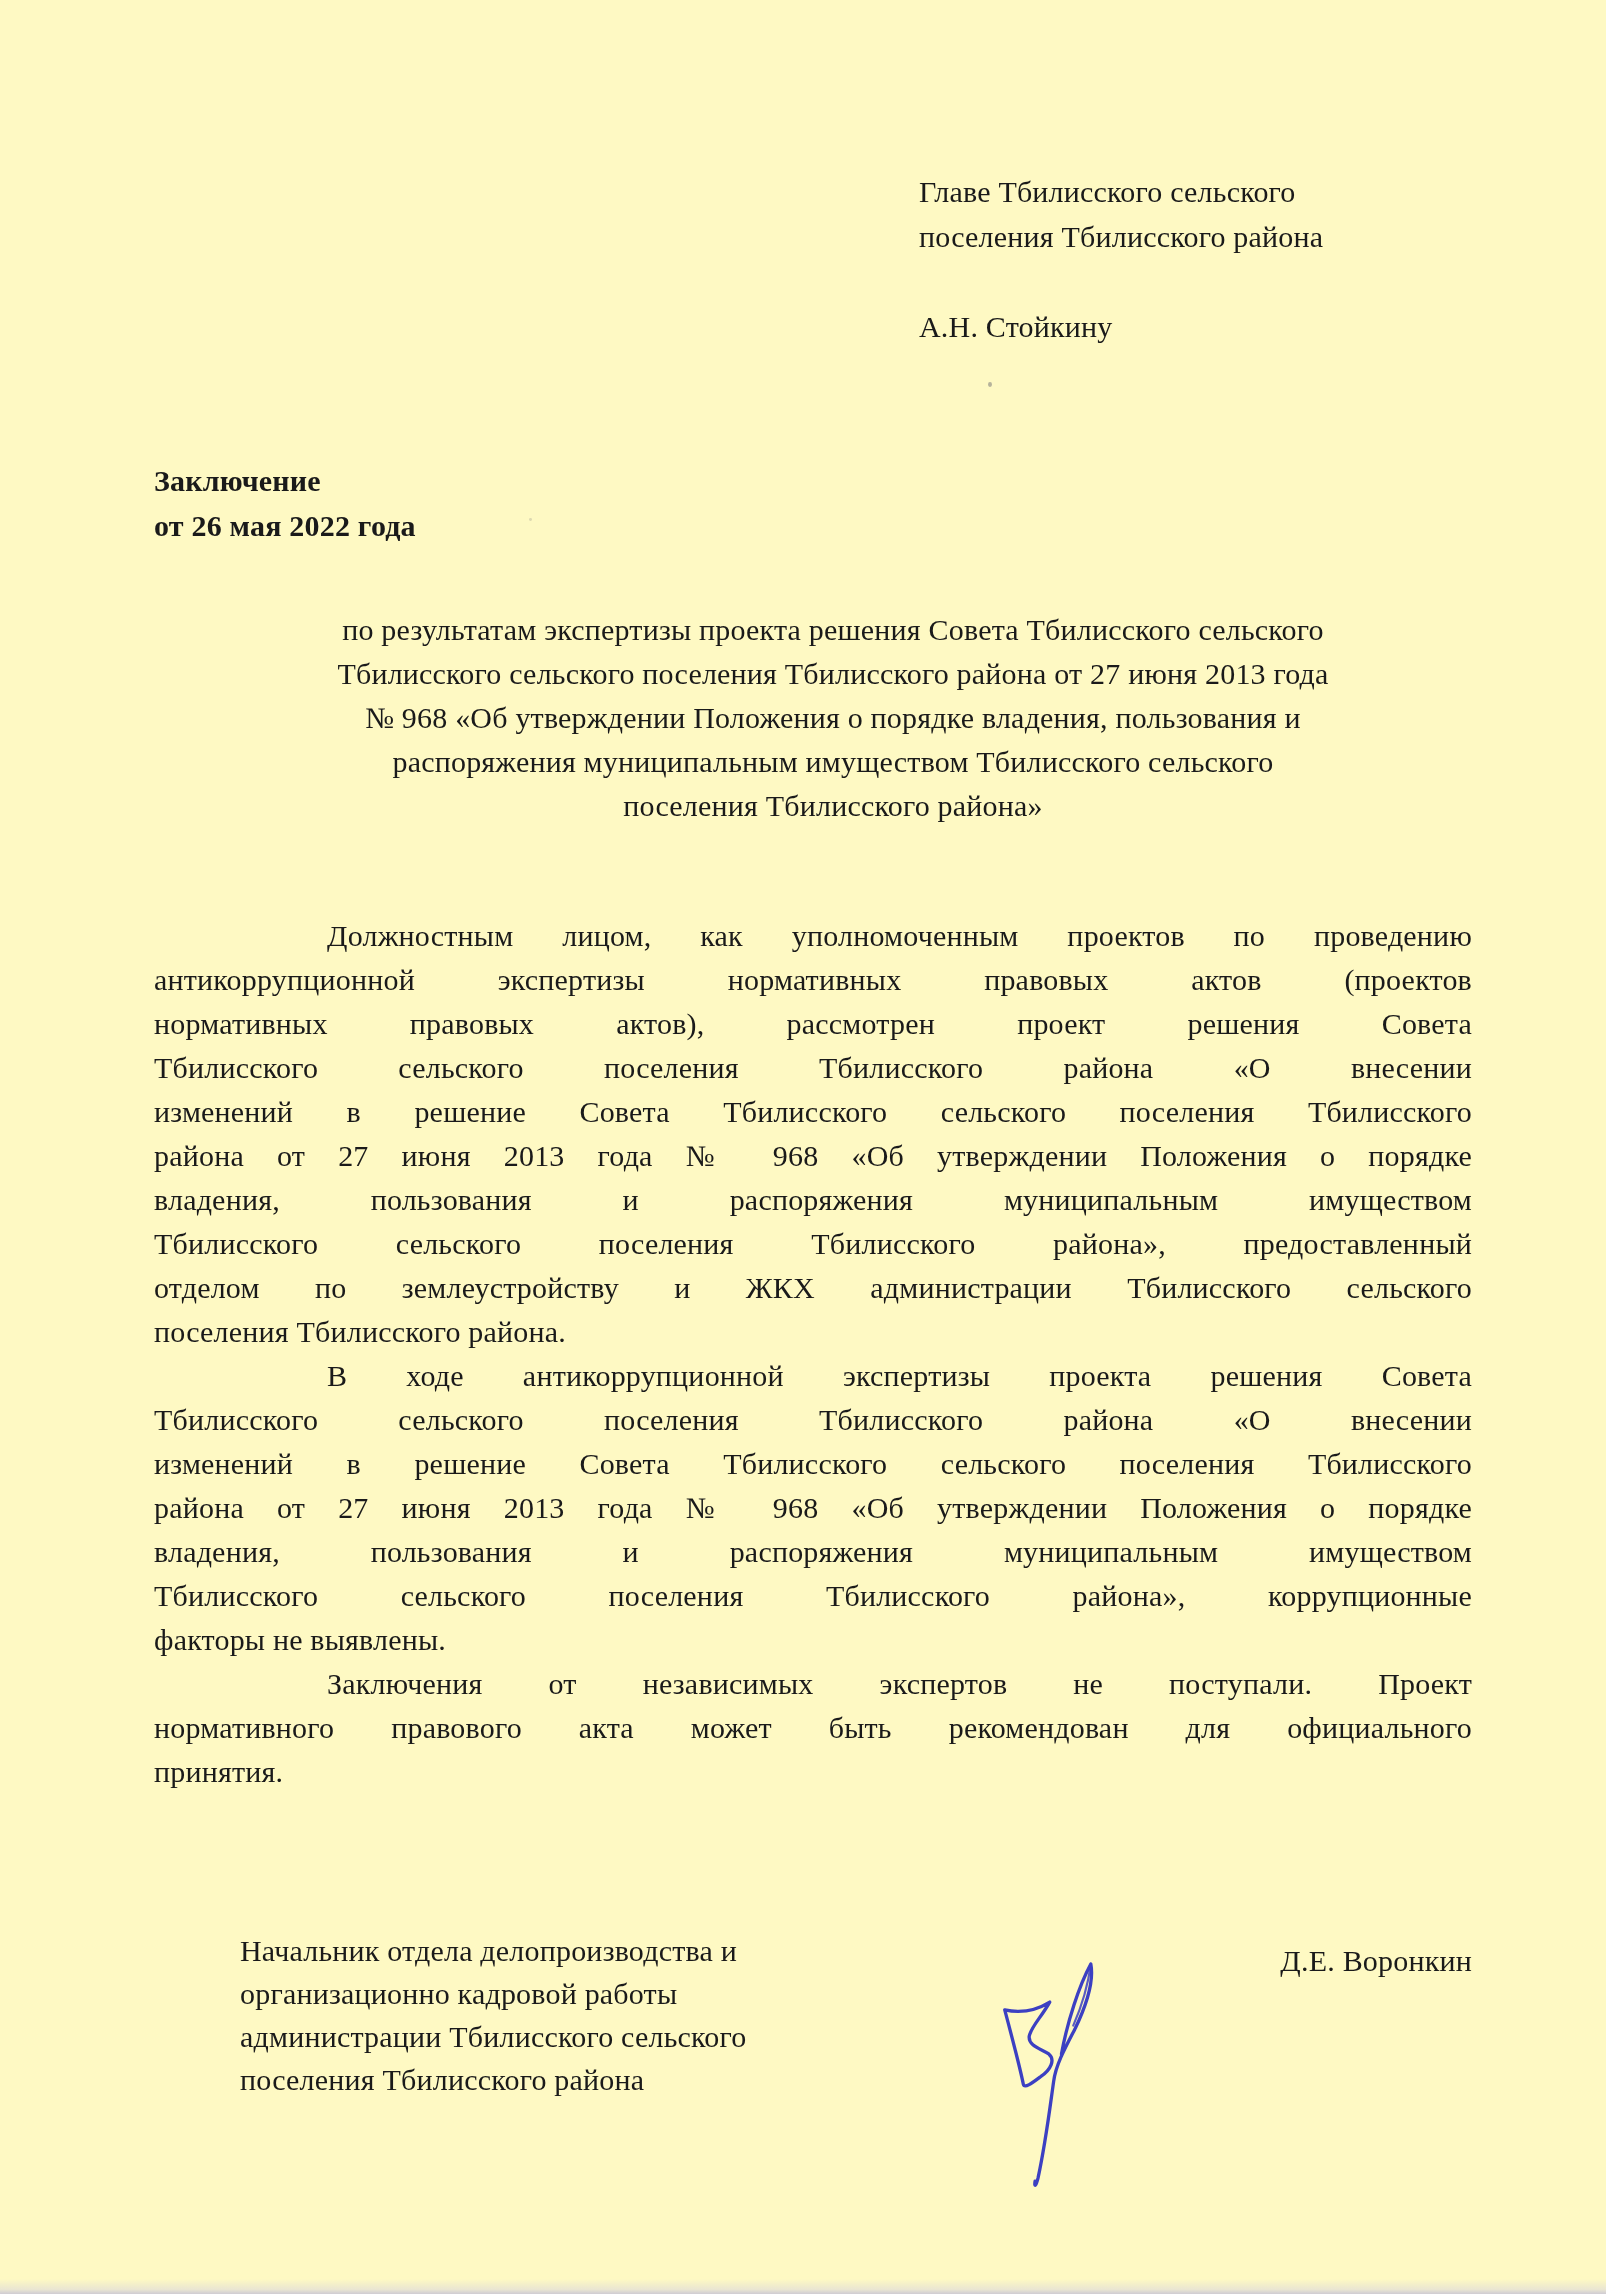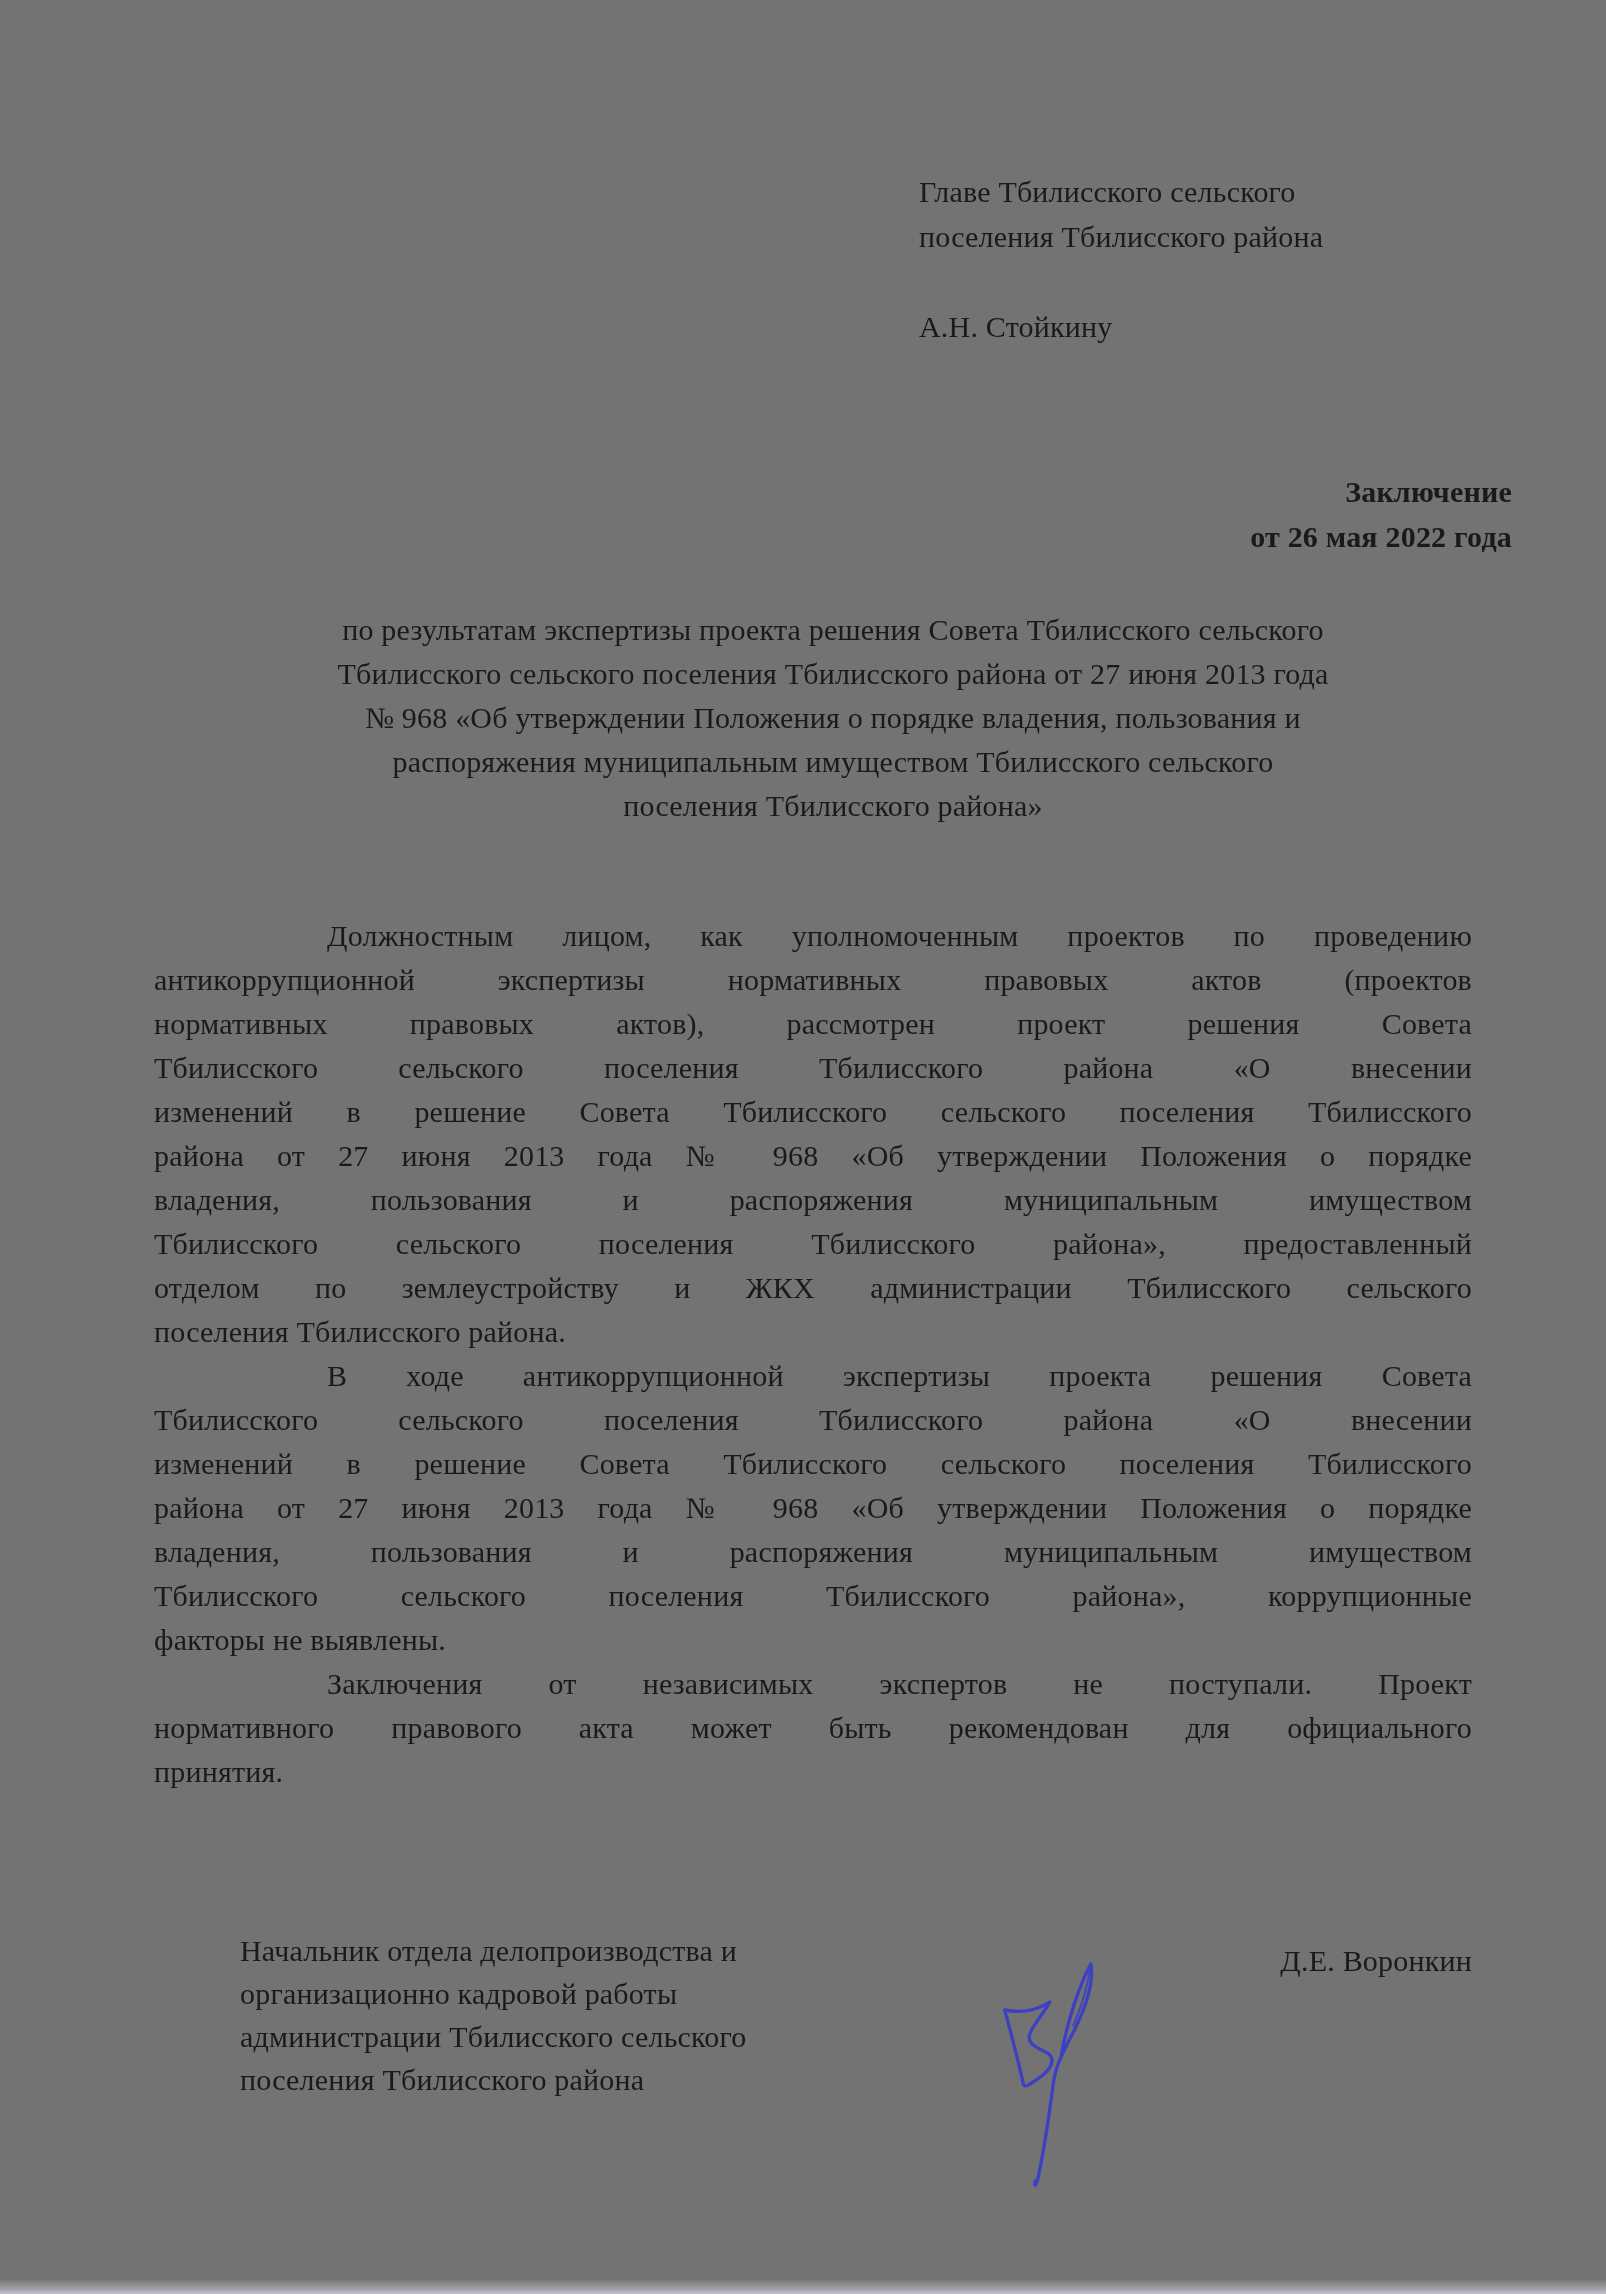--- a/index.html
+++ b/index.html
@@ -1,42 +1,42 @@
 <!DOCTYPE html>
 <html lang="ru"><head>
 <meta charset="utf-8">
 <style>
   html, body { margin: 0; padding: 0; background: #ffffff; }
   .page {
     position: relative;
     width: 1606px;
     height: 2295px;
-    background: #737373;
+    background: #fef9c3;
     font-family: "Liberation Serif", "DejaVu Serif", serif;
     color: #1a1a1a;
     overflow: hidden;
   }
   .txt { font-size: 30px; letter-spacing: 0.2px; }
 
   
   .addressee {
     position: absolute;
     left: 919px;
     top: 169px;
     line-height: 45px;
   }
   .addressee .gap { height: 45px; }
 
   
   .title-block {
     position: absolute;
     left: 154px;
-    top: 469px;
+    top: 458px;
     width: 1358px;
-    text-align: right;
+    text-align: left;
     font-weight: bold;
     line-height: 45px;
   }
 
   
   .subject {
     position: absolute;
     left: 154px;
     top: 608px;
     width: 1358px;

